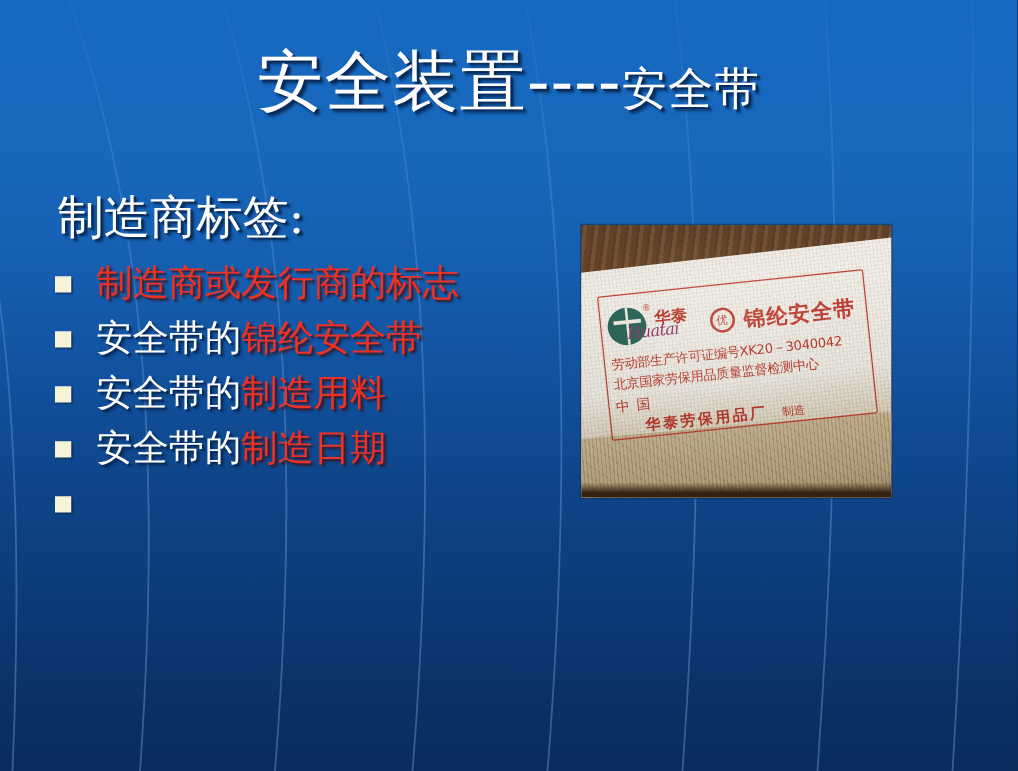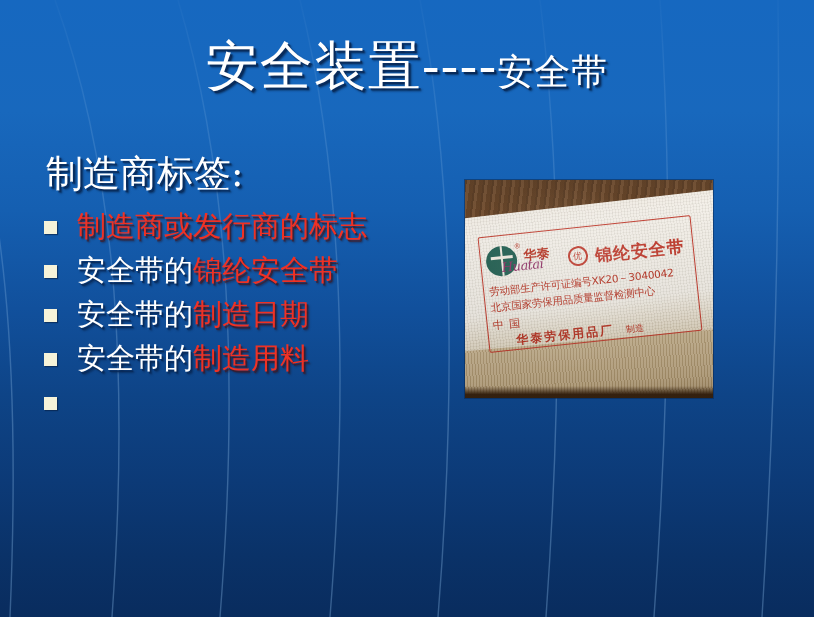--- a/index.html
+++ b/index.html
@@ -362,26 +362,26 @@
       <span class="bullet-text"><span></span><span class="hl">制造商或发行商的标志</span></span>
     </div>
 
     <div class="bullet-row">
       <span class="bullet-marker"></span>
       <span class="bullet-text"><span>安全带的</span><span class="hl">锦纶安全带</span></span>
     </div>
 
     <div class="bullet-row">
       <span class="bullet-marker"></span>
-      <span class="bullet-text"><span>安全带的</span><span class="hl">制造日期</span></span>
+      <span class="bullet-text"><span>安全带的</span><span class="hl">制造用料</span></span>
     </div>
 
     <div class="bullet-row">
       <span class="bullet-marker"></span>
-      <span class="bullet-text"><span>安全带的</span><span class="hl">制造用料</span></span>
+      <span class="bullet-text"><span>安全带的</span><span class="hl">制造日期</span></span>
     </div>
 
     <div class="bullet-row">
       <span class="bullet-marker"></span>
     </div>
 
 
   </div>
 
   <div id="photo">

